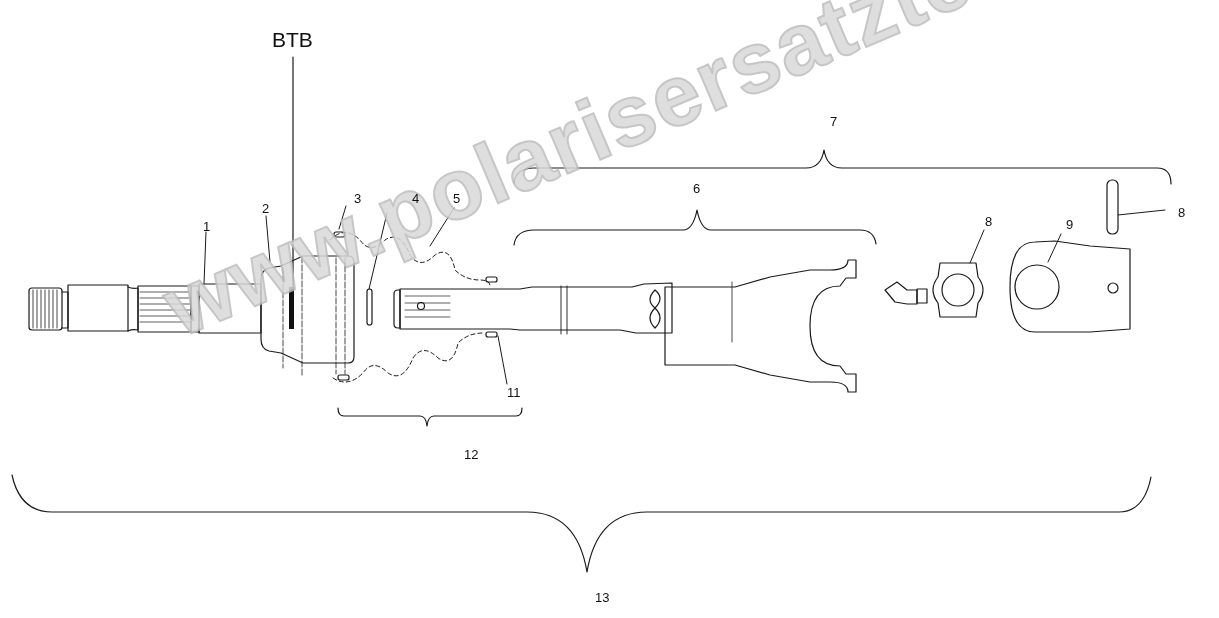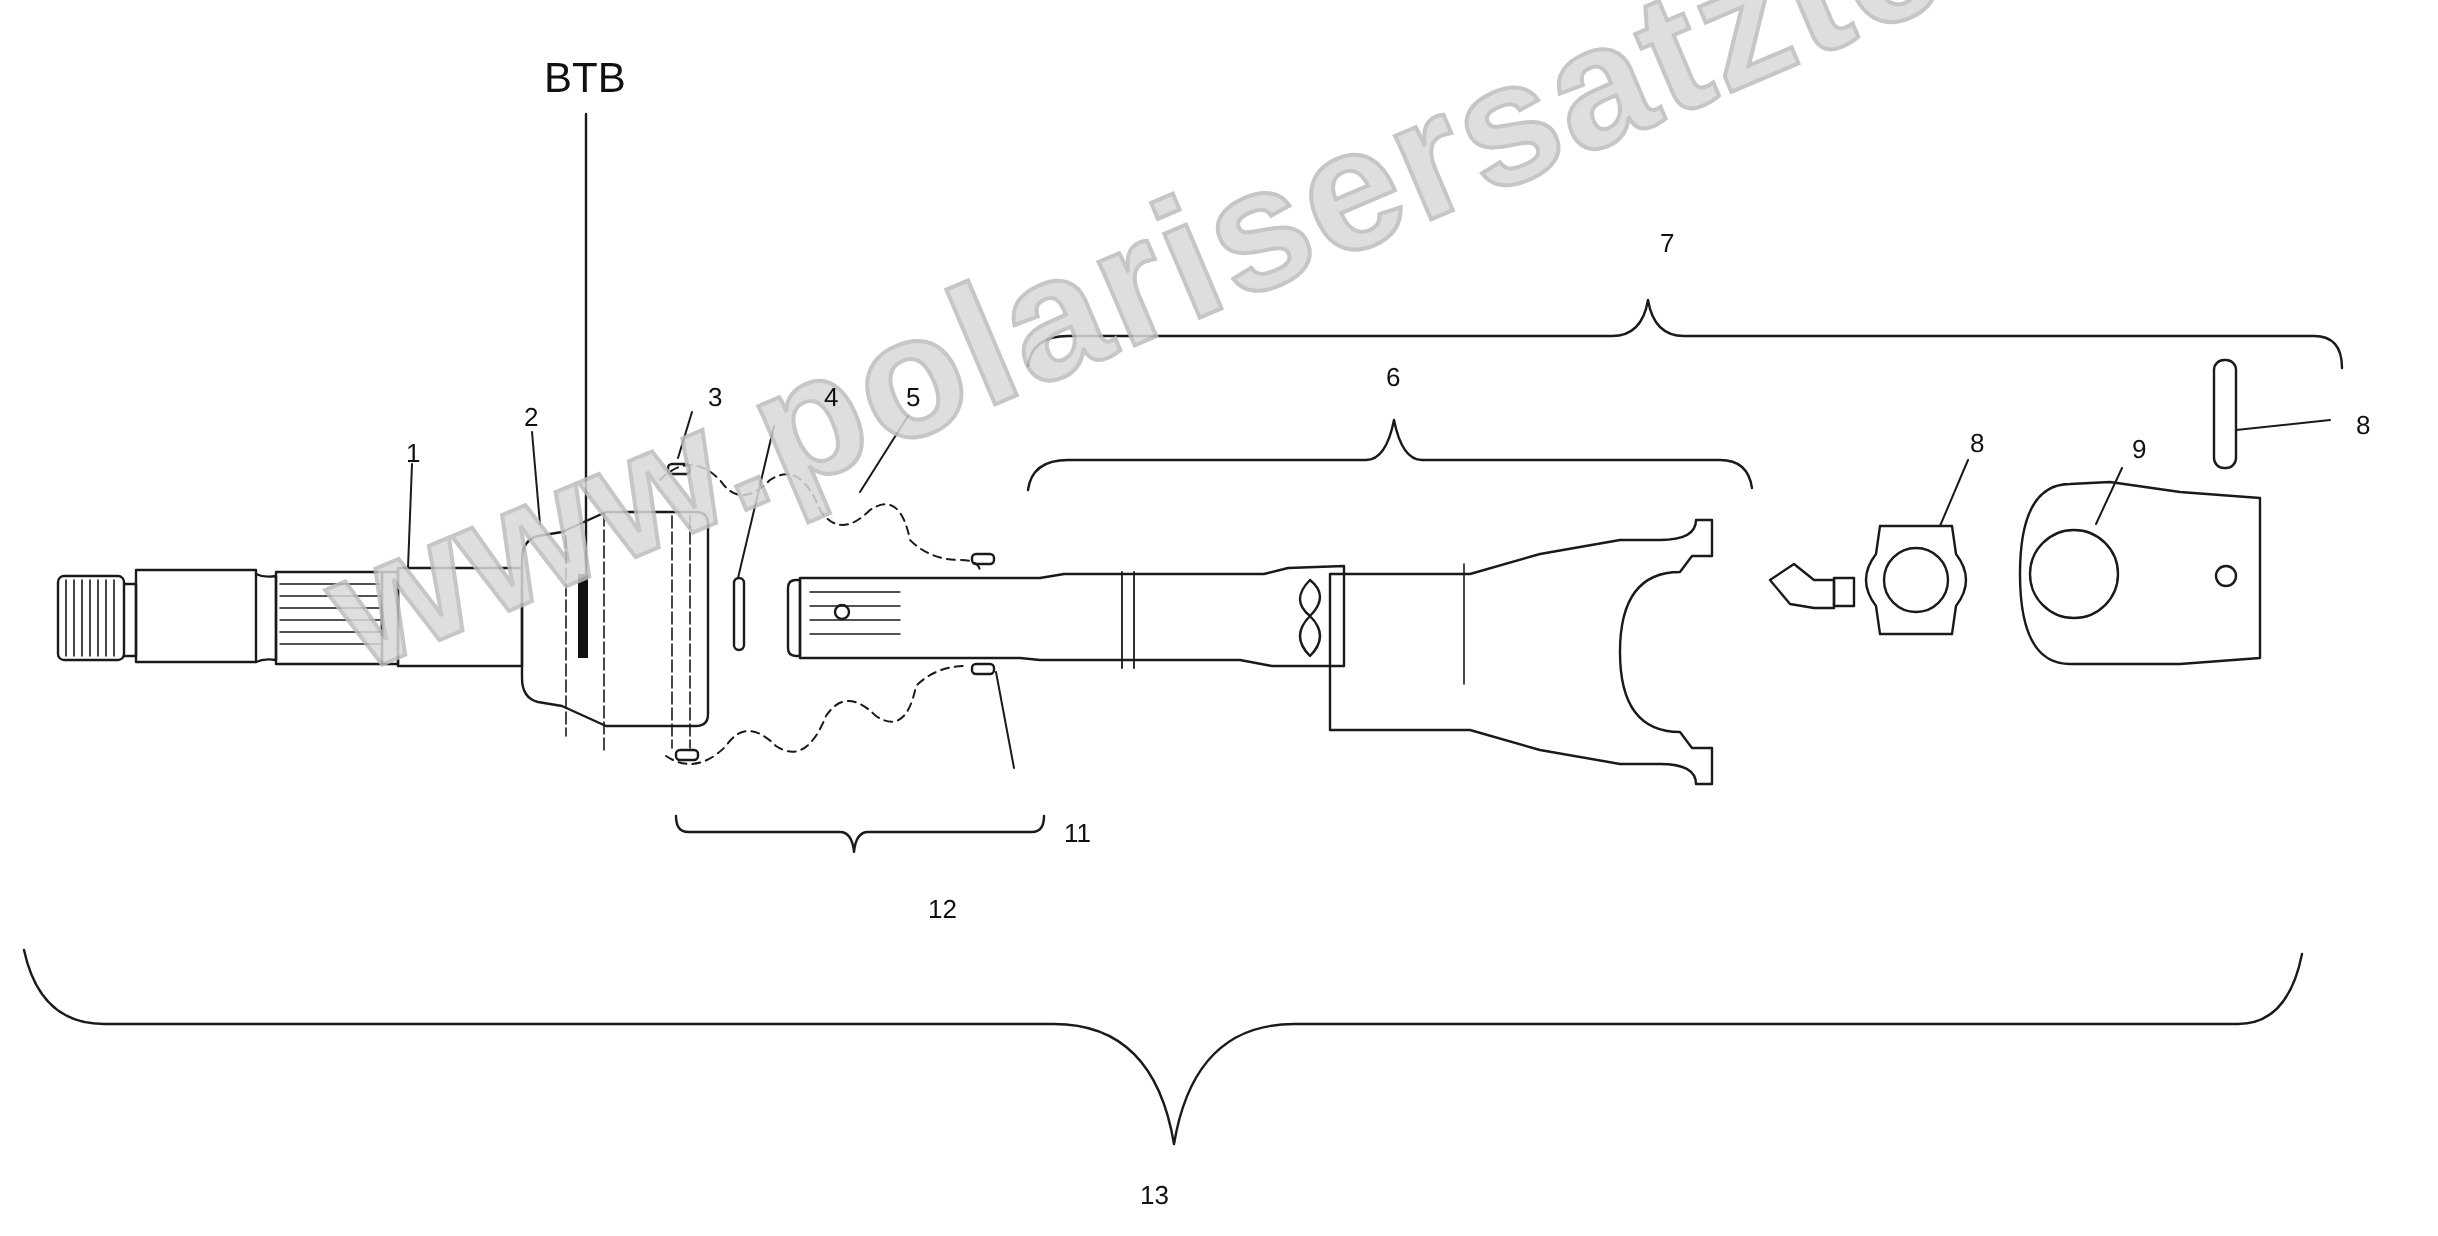--- a/index.html
+++ b/index.html
@@ -102,15 +102,15 @@
 <div class="callout" style="left:203px; top:220px;">1</div>
 <div class="callout" style="left:262px; top:202px;">2</div>
 <div class="callout" style="left:354px; top:192px;">3</div>
 <div class="callout" style="left:412px; top:192px;">4</div>
 <div class="callout" style="left:453px; top:192px;">5</div>
 <div class="callout" style="left:693px; top:182px;">6</div>
 <div class="callout" style="left:830px; top:115px;">7</div>
 <div class="callout" style="left:985px; top:215px;">8</div>
 <div class="callout" style="left:1066px; top:218px;">9</div>
 <div class="callout" style="left:1178px; top:206px;">8</div>
-<div class="callout" style="left:532px; top:386px;margin-top:24px;">11</div>
+<div class="callout" style="left:507px; top:386px;">11</div>
 <div class="callout" style="left:420px; top:448px;margin-left:44px;">12</div>
-<div class="callout" style="left:570px; top:591px;">13</div>
+<div class="callout" style="left:595px; top:591px;">13</div>
 
 </body></html>

